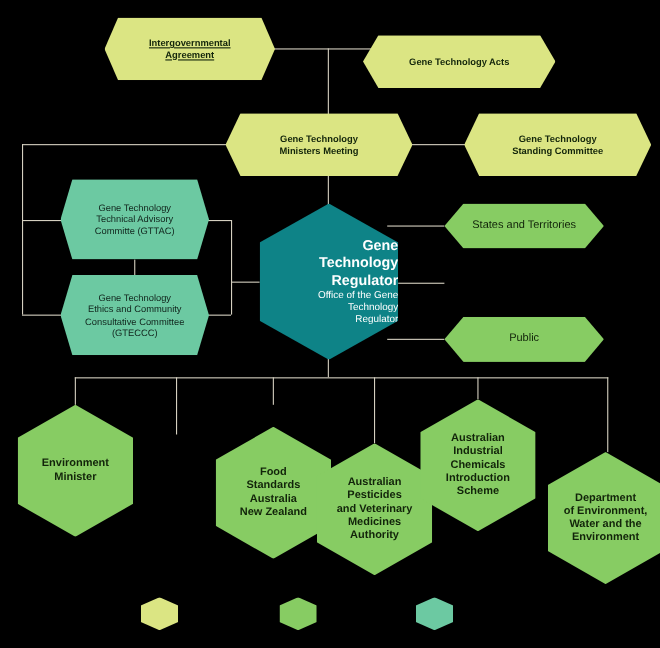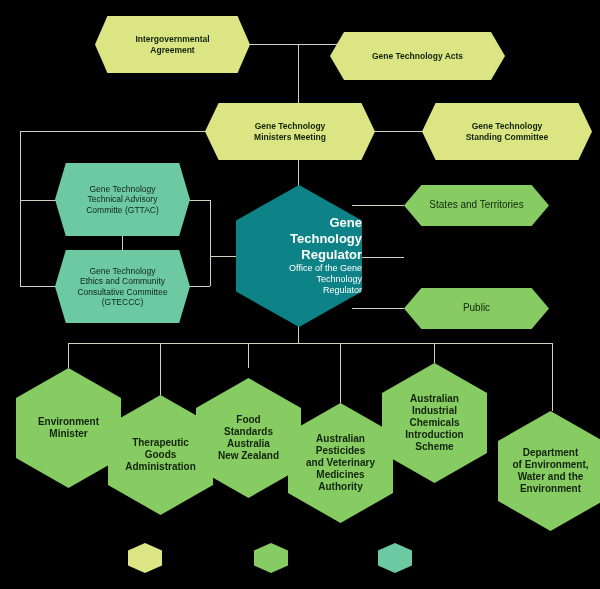--- a/index.html
+++ b/index.html
@@ -95,21 +95,21 @@
   <div class="line vline" style="left:298px; top:320px; height:23px;"></div>
   <div class="line hline" style="left:68px; top:343px; width:485px;"></div>
 
   <div class="line vline" style="left:68px; top:343px; height:25px;"></div>
   <div class="line vline" style="left:160px; top:343px; height:52px;"></div>
   <div class="line vline" style="left:248px; top:343px; height:25px;"></div>
   <div class="line vline" style="left:340px; top:343px; height:60px;"></div>
   <div class="line vline" style="left:434px; top:343px; height:20px;"></div>
   <div class="line vline" style="left:552px; top:343px; height:68px;"></div>
 
-  <div class="node hex-flat c-lime t-bold t-85" style="left:95px; top:16px; width:155px; height:57px;">
+  <div class="node hex-flat c-lime t-bold t-85" style="left:95px; top:16px; width:155px; height:57px;text-decoration:underline;">
     <span>Intergovernmental</span>
     <span>Agreement</span>
   </div>
 
   <div class="node hex-flat c-lime t-bold t-85" style="left:330px; top:16px; width:175px; height:48px;margin-top:16px;">
     <span>Gene Technology Acts</span>
   </div>
 
   <div class="node hex-flat c-lime t-bold t-85" style="left:205px; top:103px; width:170px; height:57px;">
     <span>Gene Technology</span>
@@ -150,27 +150,22 @@
 
   <div class="node hex-flat wide c-green t-8" style="left:404px; top:288px; width:145px; height:41px;">
     <span>Public</span>
   </div>
 
   <div class="node hex-point c-green t-bold t-8" style="left:16px; top:368px; width:105px; height:120px;">
     <span>Environment</span>
     <span>Minister</span>
   </div>
 
-  <div class="node hex-point c-green t-bold t-8" style="left:108px; top:395px; width:105px; height:120px;">
-    <span>Therapeutic</span>
-    <span>Goods</span>
-    <span>Administration</span>
-  </div>
 
-  <div class="node hex-point c-green t-bold t-8" style="left:196px; top:378px; width:105px; height:120px;">
+  <div class="node hex-point c-green t-bold t-8" style="left:196px; top:388px; width:105px; height:120px;">
     <span>Food</span>
     <span>Standards</span>
     <span>Australia</span>
     <span>New Zealand</span>
   </div>
 
   <div class="node hex-point c-green t-bold t-8" style="left:288px; top:403px; width:105px; height:120px;">
     <span>Australian</span>
     <span>Pesticides</span>
     <span>and Veterinary</span>

